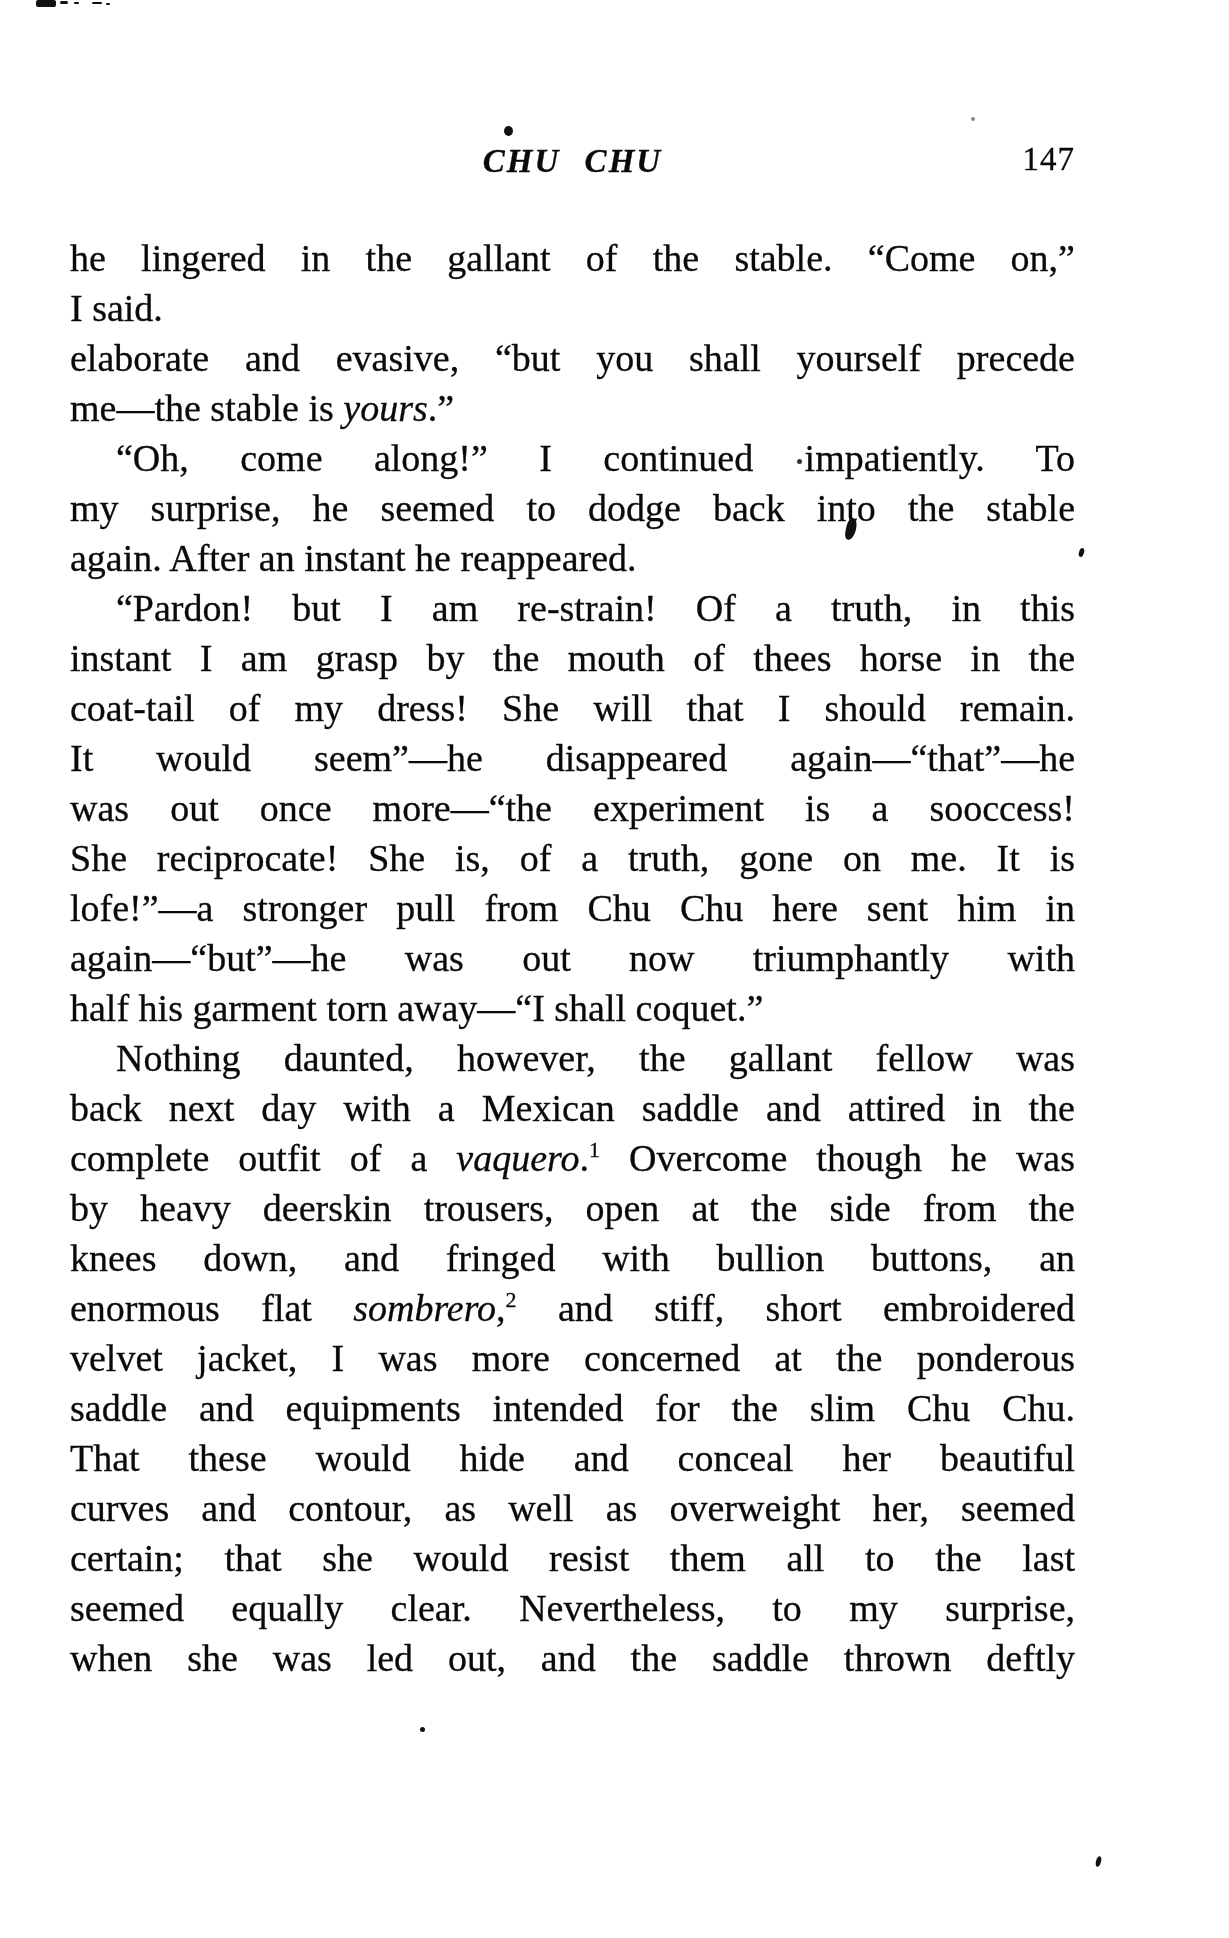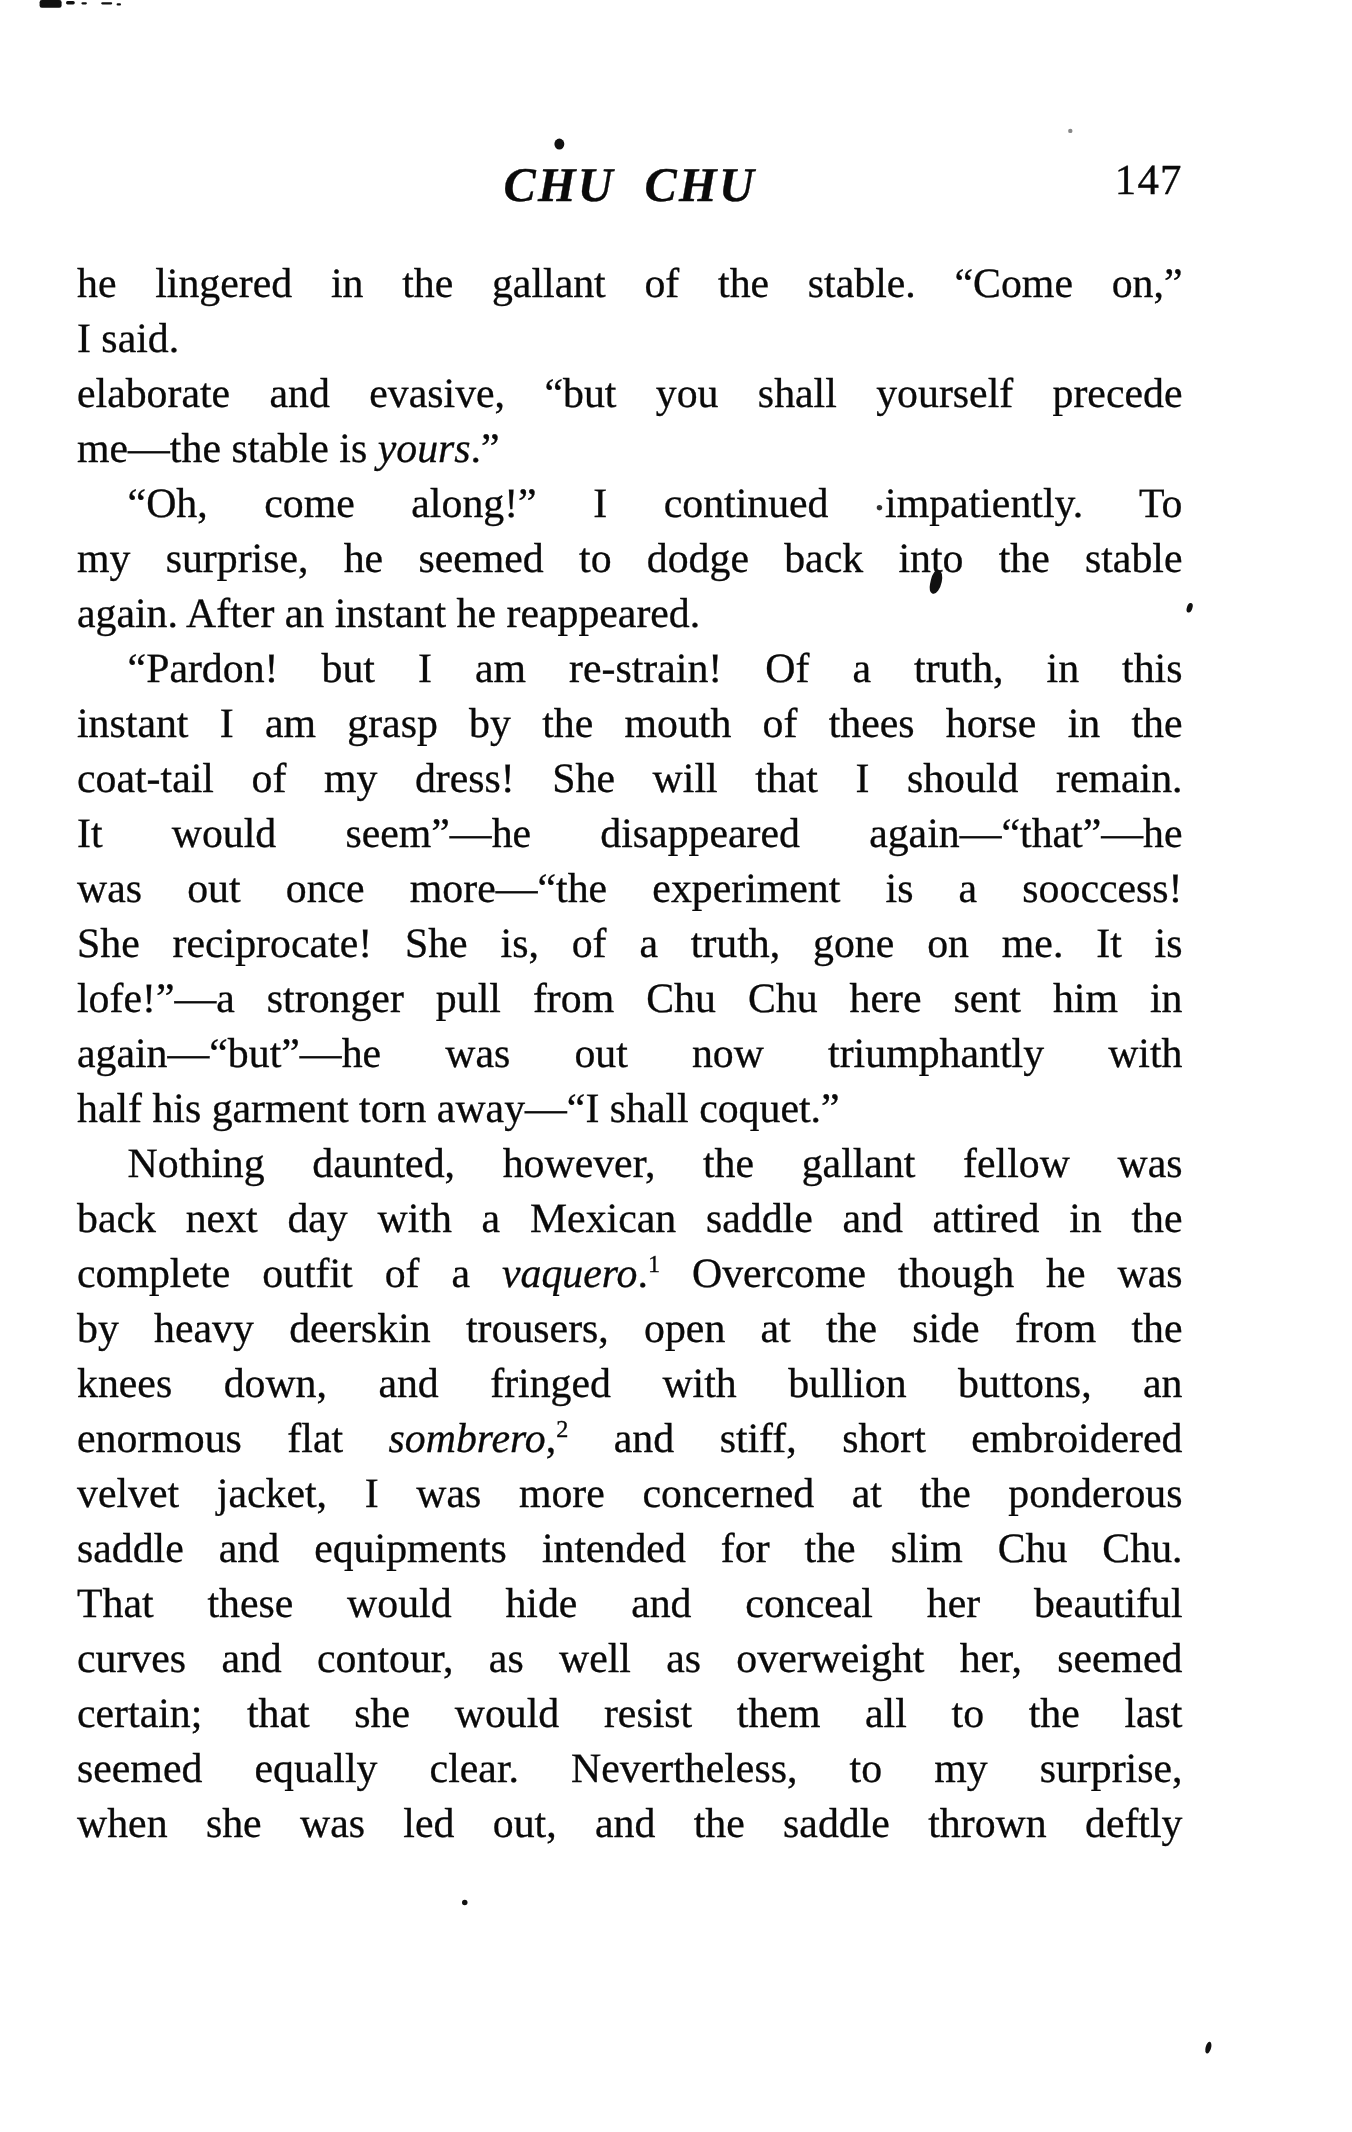--- a/index.html
+++ b/index.html
@@ -13,28 +13,28 @@
     overflow: hidden;
     -webkit-text-stroke: 0.3px #0a0a0a;
   }
   
   .running-title {
     position: absolute;
     top: 143px; left: 70px; width: 1005px;
     text-align: center;
     font-style: italic;
     font-weight: bold;
-    font-size: 44px;
+    font-size: 33px;
     letter-spacing: 2px;
     word-spacing: 14px;
   }
   .page-number {
     position: absolute;
     top: 141px; right: 154px;
-    font-size: 39px;
+    font-size: 33px;
     letter-spacing: 1px;
   }
   
   .body-block {
     position: absolute;
     top: 233px; left: 70px; width: 1005px;
     font-size: 38px;
     line-height: 50px;
   }
   .line {

